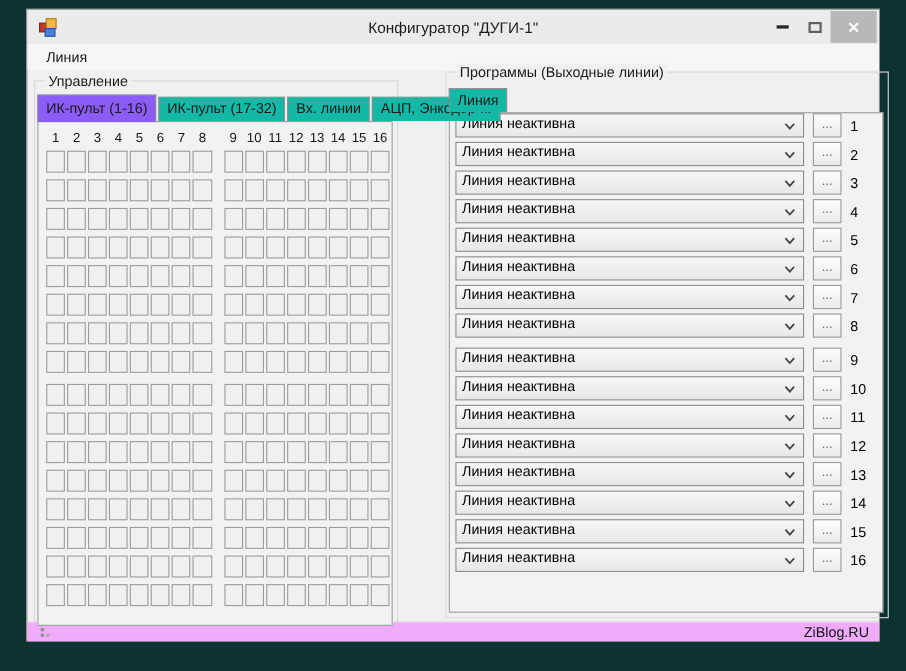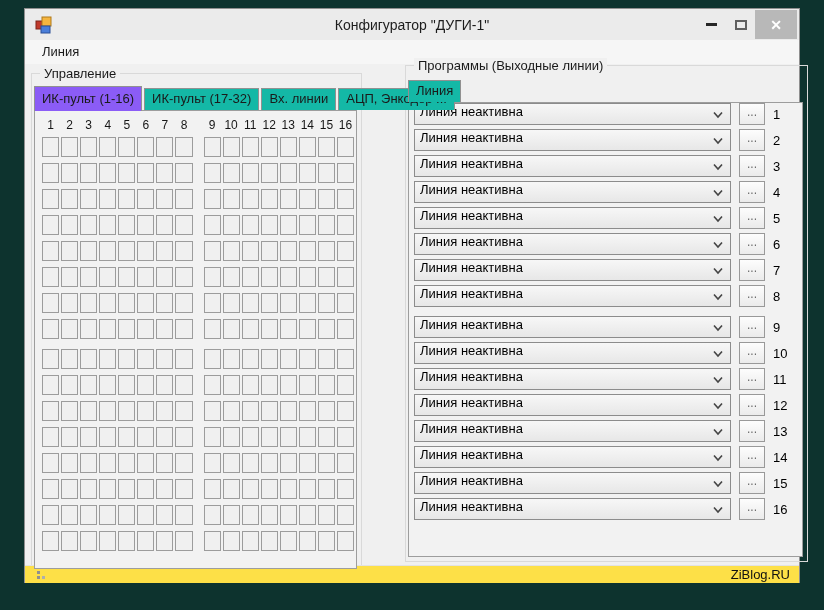--- a/index.html
+++ b/index.html
@@ -59,21 +59,21 @@
   .combo-arrow{position:absolute;right:7px;top:7px;line-height:0}
   .browse-btn{
     width:26px;height:22px;margin-left:8px;flex:0 0 auto;
     border:1px solid #999999;background:linear-gradient(#fdfdfd,#ebebeb);
     color:#6a6a6a;font-size:12px;text-align:center;line-height:16px;cursor:default;
   }
   .out-num{width:24px;margin-left:8px;font-size:13px;color:#000;flex:0 0 auto}
   
   .statusbar{
     position:absolute;left:0;right:0;top:556px;height:18px;
-    background:#fde047;border-top:1px solid #e2e2e2;
+    background:#f0abfc;border-top:1px solid #e2e2e2;
     display:flex;align-items:center;justify-content:space-between;padding:0 9px 0 12px;
   }
   .grip{width:8px;height:8px;position:relative}
   .grip i{position:absolute;width:3px;height:3px;background:#8f8f8f;display:block}
   .grip i:nth-child(1){left:0;top:0}
   .grip i:nth-child(2){left:0;top:5px}
   .grip i:nth-child(3){left:5px;top:5px;background:#aeaeae}
   .brand{font-size:13px;color:#111}
 </style>
 </head>

